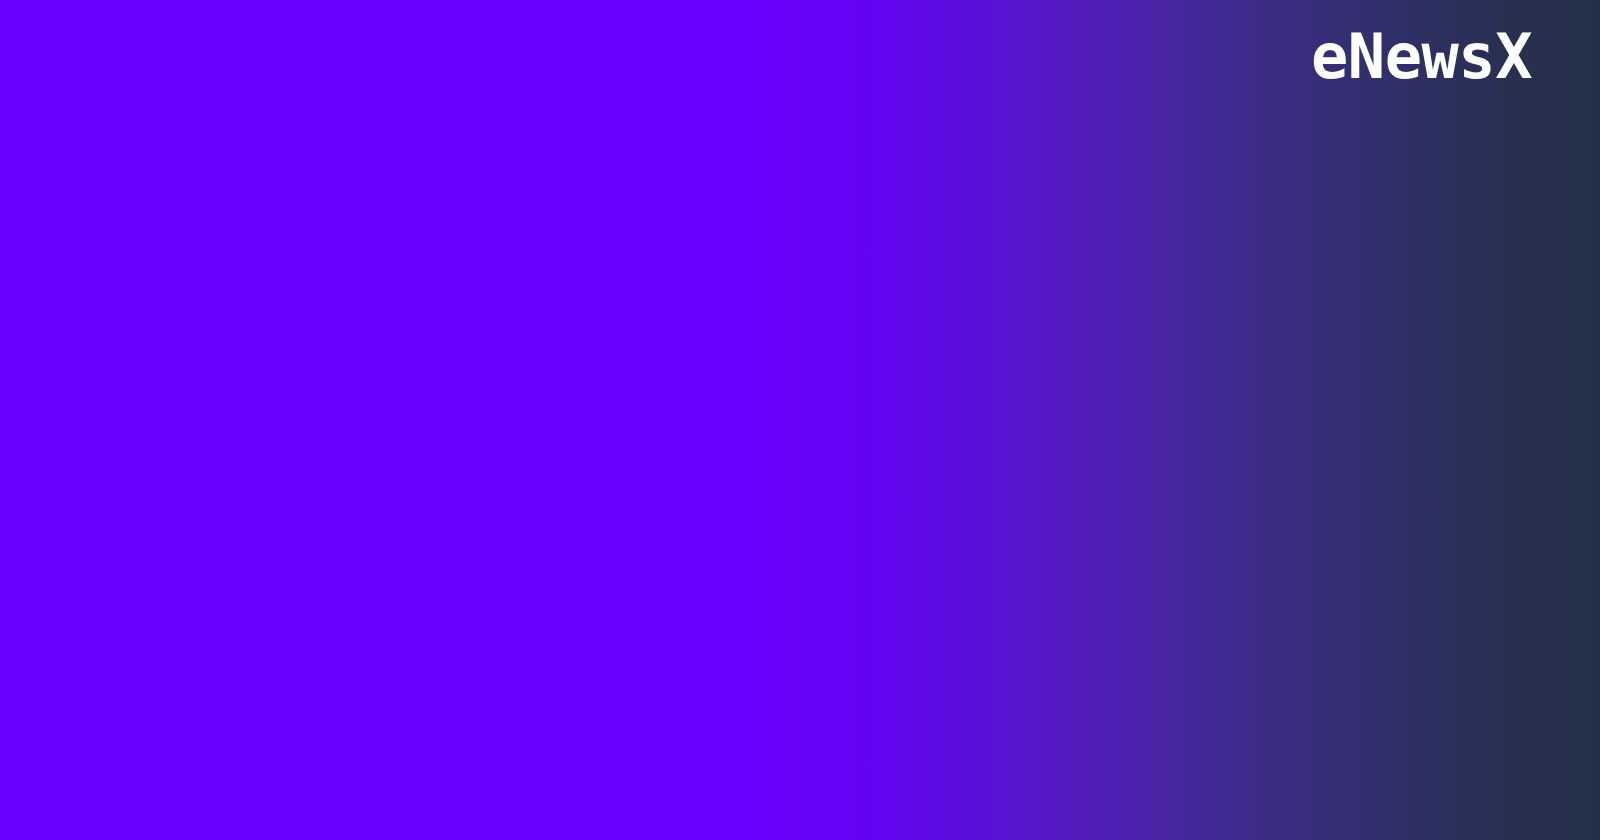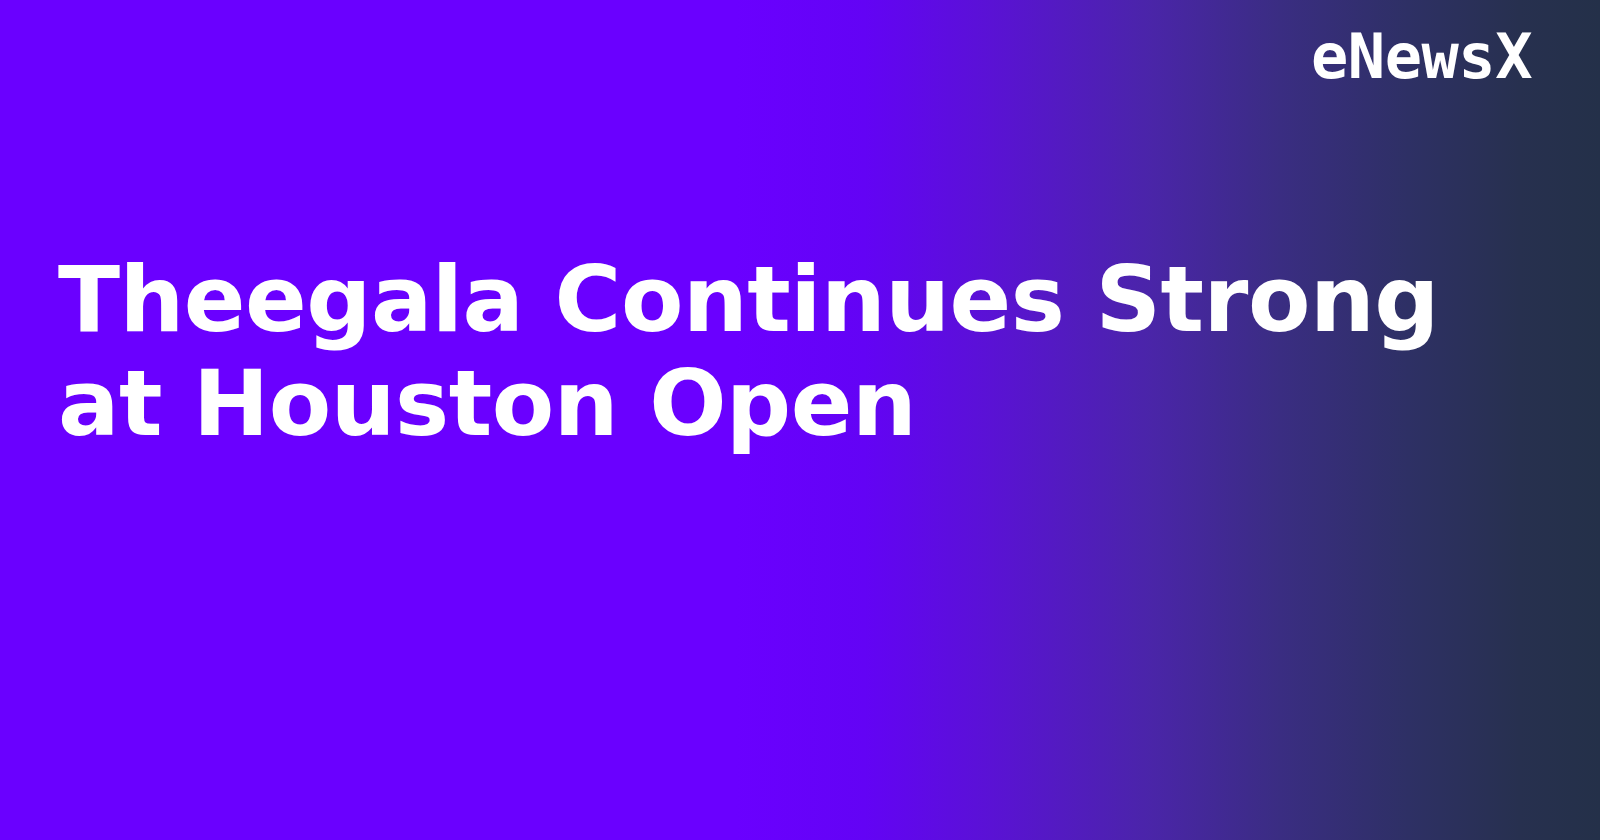--- a/index.html
+++ b/index.html
@@ -71,17 +71,16 @@
     bottom: 40px;
   }
 </style>
 </head>
 <body>
 
 <div id="card">
 
   <div id="brand-logo">eNewsX</div>
 
-  <h1 id="headline">Theegala Continues Strong at Houston Open</h1>
 
   <div id="body-area"></div>
 
 </div>
 
 </body></html>

